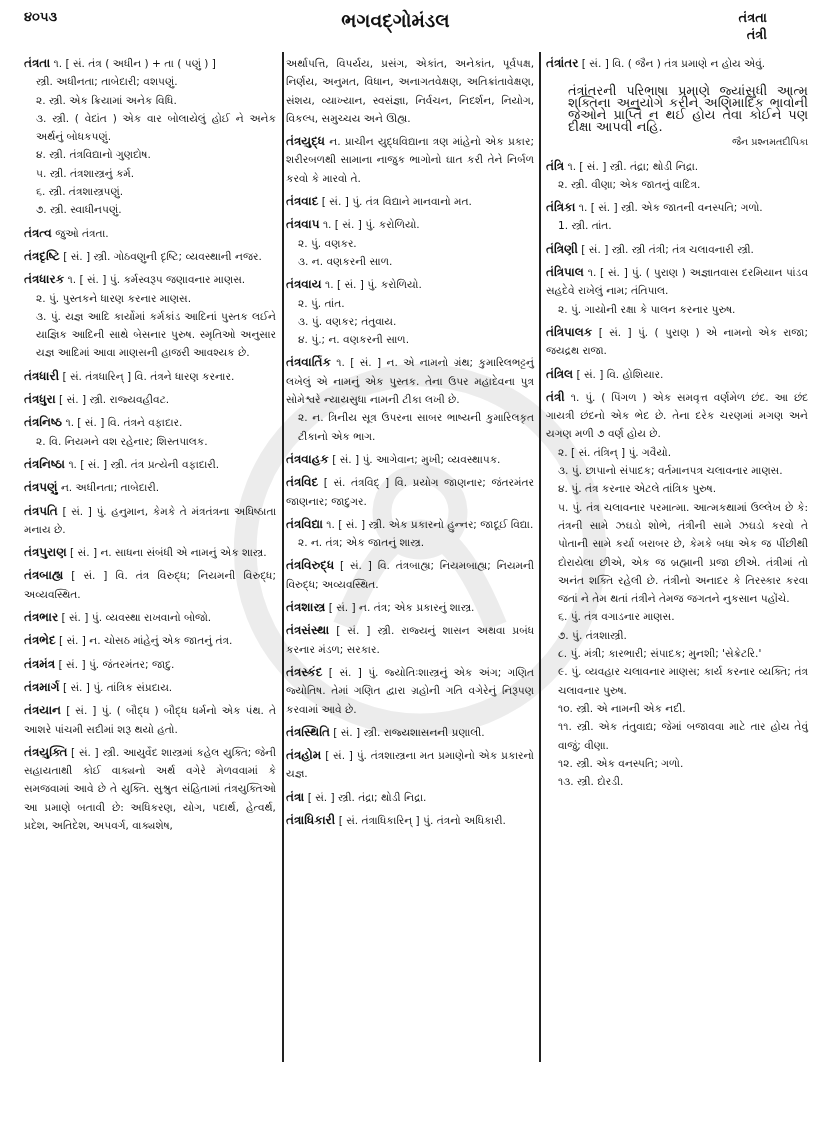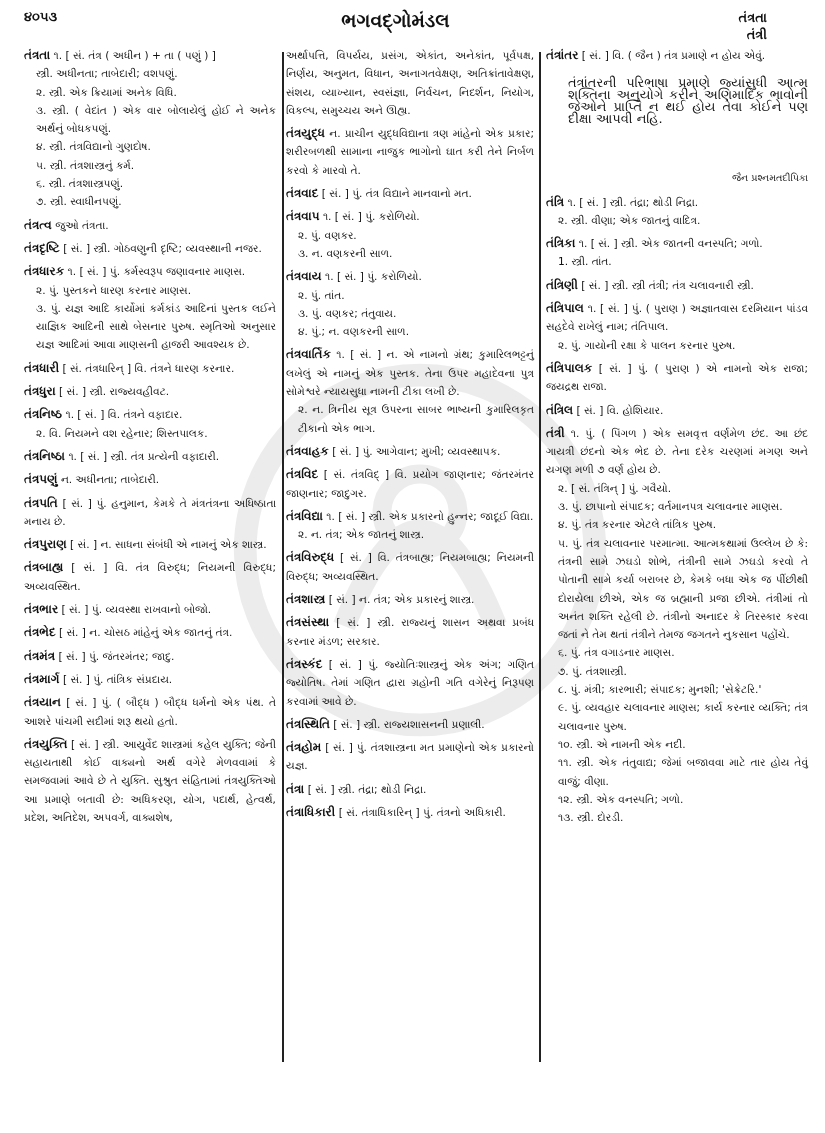--- a/index.html
+++ b/index.html
@@ -3,33 +3,33 @@
 <meta charset="utf-8">
 <style>
   html, body { margin:0; padding:0; background:#ffffff; }
   body { width:825px; height:1133px; position:relative; overflow:hidden;
          font-family:"DejaVu Sans", sans-serif; color:#111; }
   .header { position:absolute; top:5px; left:0; width:791px; height:40px; }
   .page-num { position:absolute; left:24px; top:4px; font-size:13px; font-weight:bold; }
   .running-title { position:absolute; left:0; right:0; top:4px; text-align:center; font-size:19px; font-weight:bold; }
   .guide-words { position:absolute; right:24px; top:4px; text-align:right; font-size:13px; font-weight:bold; line-height:17px; }
   .watermark { position:absolute; left:230px; top:360px; width:380px; height:380px; pointer-events:none; opacity:0.07; }
-  .columns { position:absolute; top:46px; left:24px; width:790px; height:1040px; }
+  .columns { position:absolute; top:54px; left:24px; width:790px; height:1040px; }
   .col { position:absolute; top:0; height:1040px; font-size:10.6px; line-height:18.3px; }
   .col-1 { left:0; width:252px; }
   .col-2 { left:262px; width:248px; }
   .col-3 { left:522px; width:262px; }
   .divider { position:absolute; top:52px; width:1.5px; background:#222; }
   .divider-1 { left:282px; height:1010px; }
   .divider-2 { left:539px; height:1010px; }
   .entry { margin:0 0 5px 0; text-align:justify; }
   .head { font-weight:bold; font-size:12px; }
   .line { display:block; padding-left:12px; }
   .quote { display:block; padding-left:22px; font-size:13px; line-height:12px;margin-top:13px; }
-  .src { display:block; text-align:right; font-size:9.6px;margin-top:44px; }
+  .src { display:block; text-align:right; font-size:9.6px; }
 </style>
 </head>
 <body>
 
 <div class="header">
   <span class="page-num">૪૦૫૩</span>
   <span class="running-title">ભગવદ્ગોમંડલ</span>
   <div class="guide-words">
     <div>તંત્રતા</div>
     <div>તંત્રી</div>

